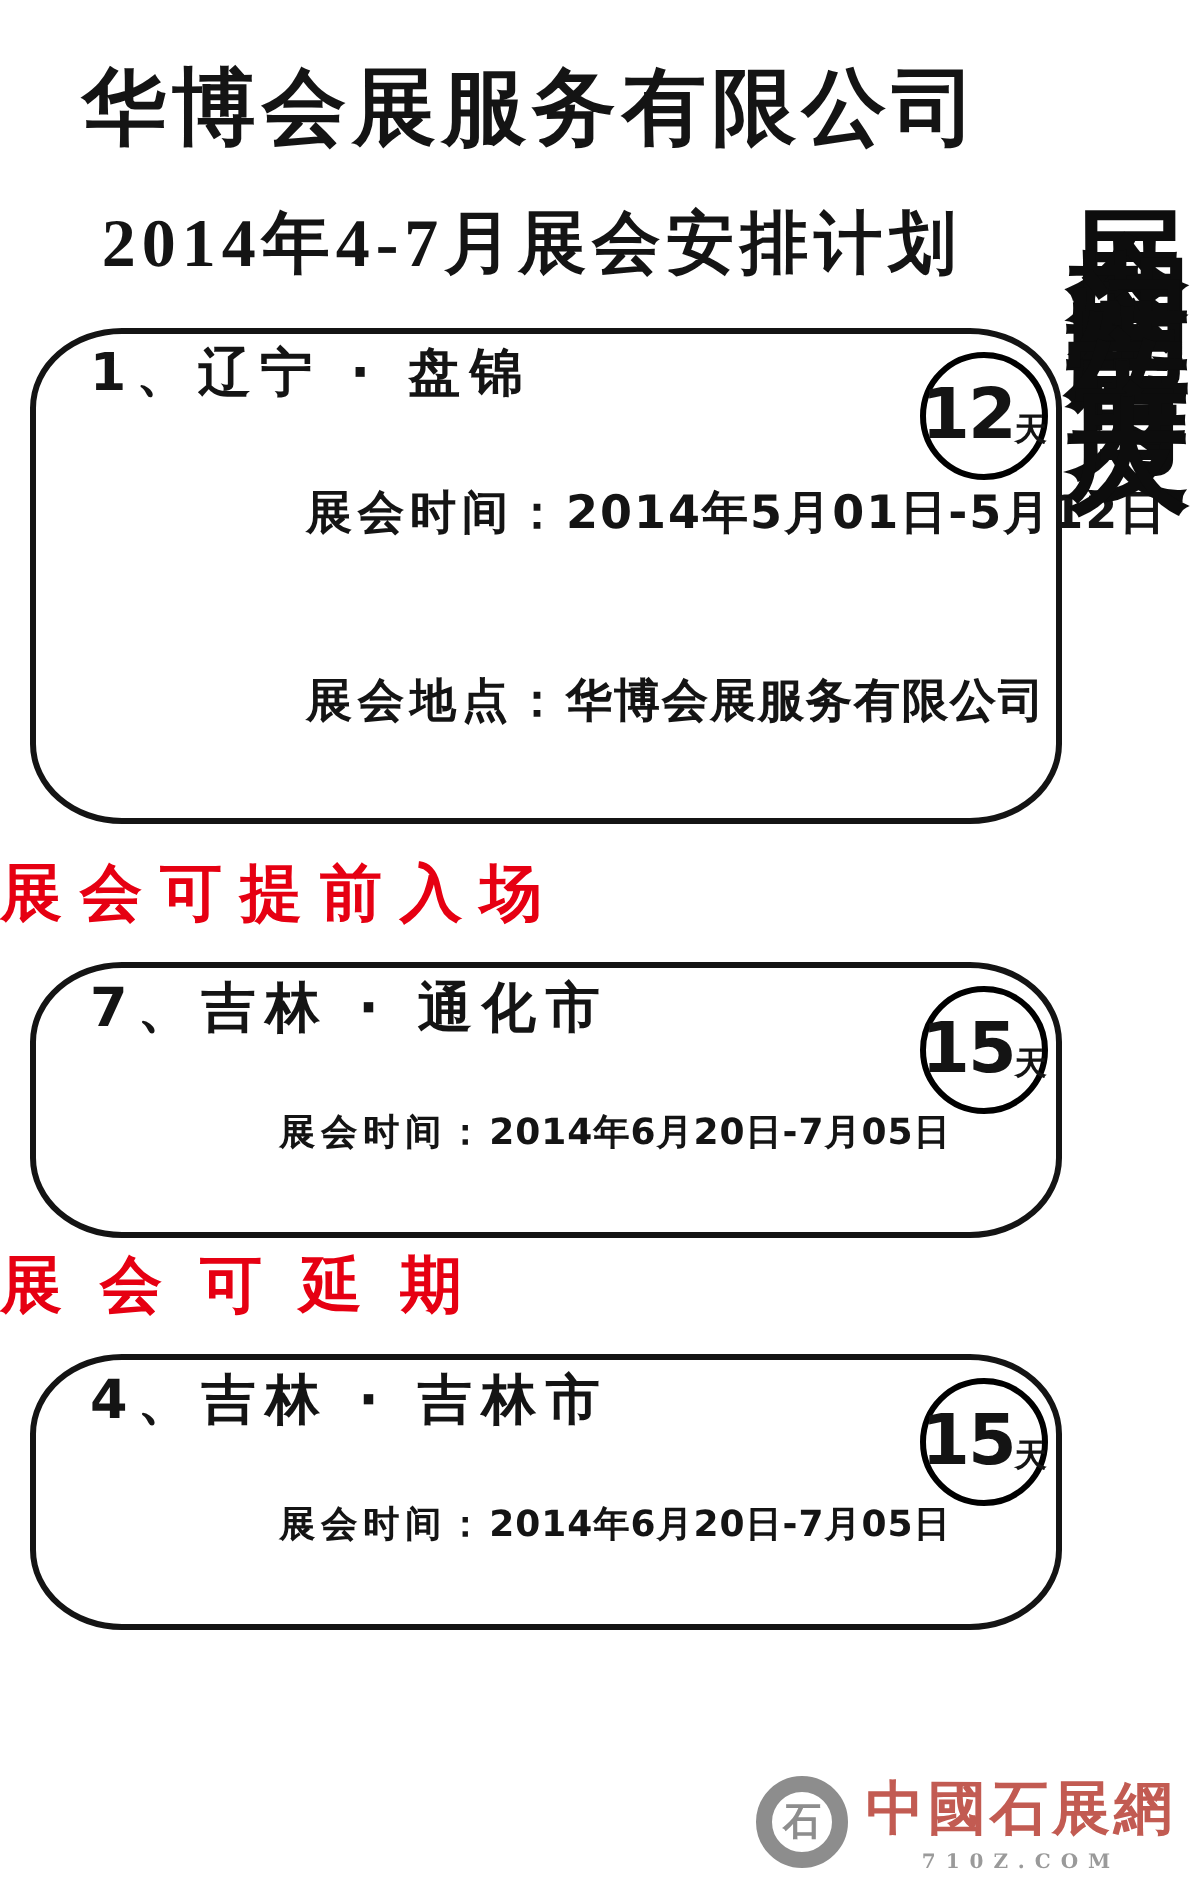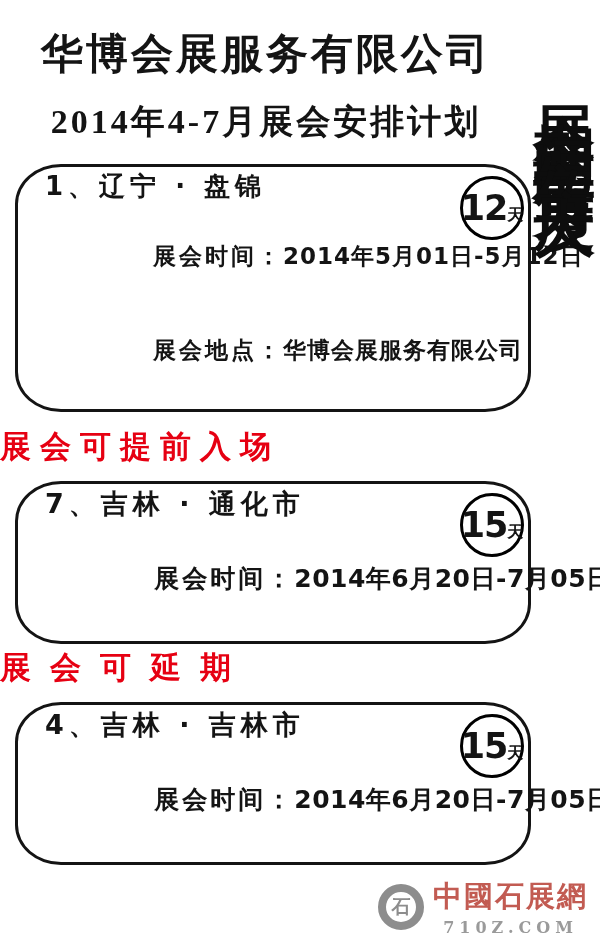--- a/index.html
+++ b/index.html
@@ -40,21 +40,21 @@
     margin-left:12px;
     font-size:26px; font-weight:800; letter-spacing:5px;
     white-space:nowrap;
   }
   .card-line {
     margin:11px 0 0 66px;
     font-size:23px; font-weight:800;
     white-space:pre; letter-spacing:1px;
   }
   .card.lg .card-title { font-size:27px; }
-  .card.lg .card-line  { font-size:25px; letter-spacing:0.5px;text-align:center; }
+  .card.lg .card-line  { font-size:18px; letter-spacing:0.5px; }
   .line-label { letter-spacing:3px; }
 
   .badge {
     position:absolute; top:9px; right:4px;
     width:64px; height:64px;
     border:3px solid #000000; border-radius:50%;
     background:#fff;
     display:flex; align-items:center; justify-content:center;
   }
   .badge-num  { font-size:35px; font-weight:900; letter-spacing:-1px; }
@@ -88,21 +88,21 @@
   }
   .seal-glyph { font-size:19px; font-weight:bold; color:#8d8d8d; }
   .site-name {
     font-family:"DejaVu Serif","Liberation Serif",serif;
     font-size:29px; font-weight:900; letter-spacing:2px;
     color:#c25b52; white-space:nowrap;
   }
   .site-domain {
     font-family:"DejaVu Serif","Liberation Serif",serif;
     text-align:center;
-    font-size:16px; font-weight:bold; letter-spacing:5px;
+    font-size:10px; font-weight:bold; letter-spacing:5px;
     color:#9a9a9a; margin-top:1px;
   }
 </style>
 </head>
 <body>
 
 <div class="main-col">
 
   <div class="page-title">华博会展服务有限公司</div>
   <div class="page-subtitle">2014年4-7月展会安排计划</div>

